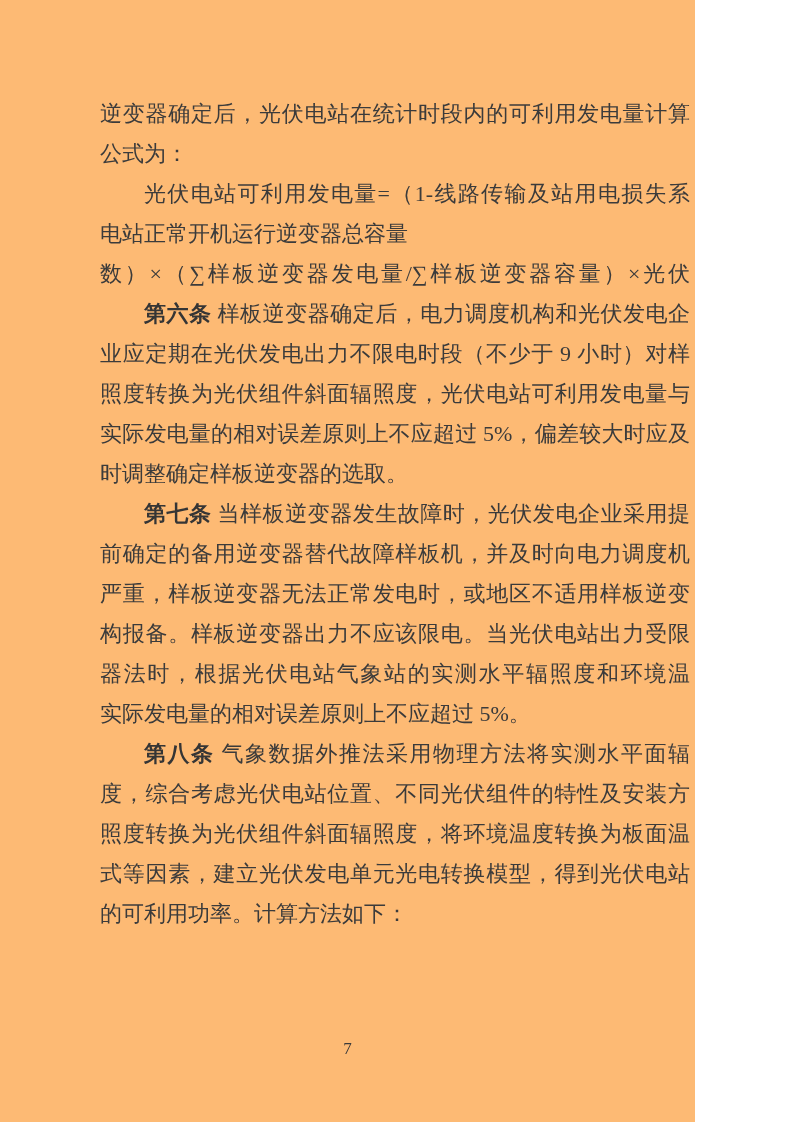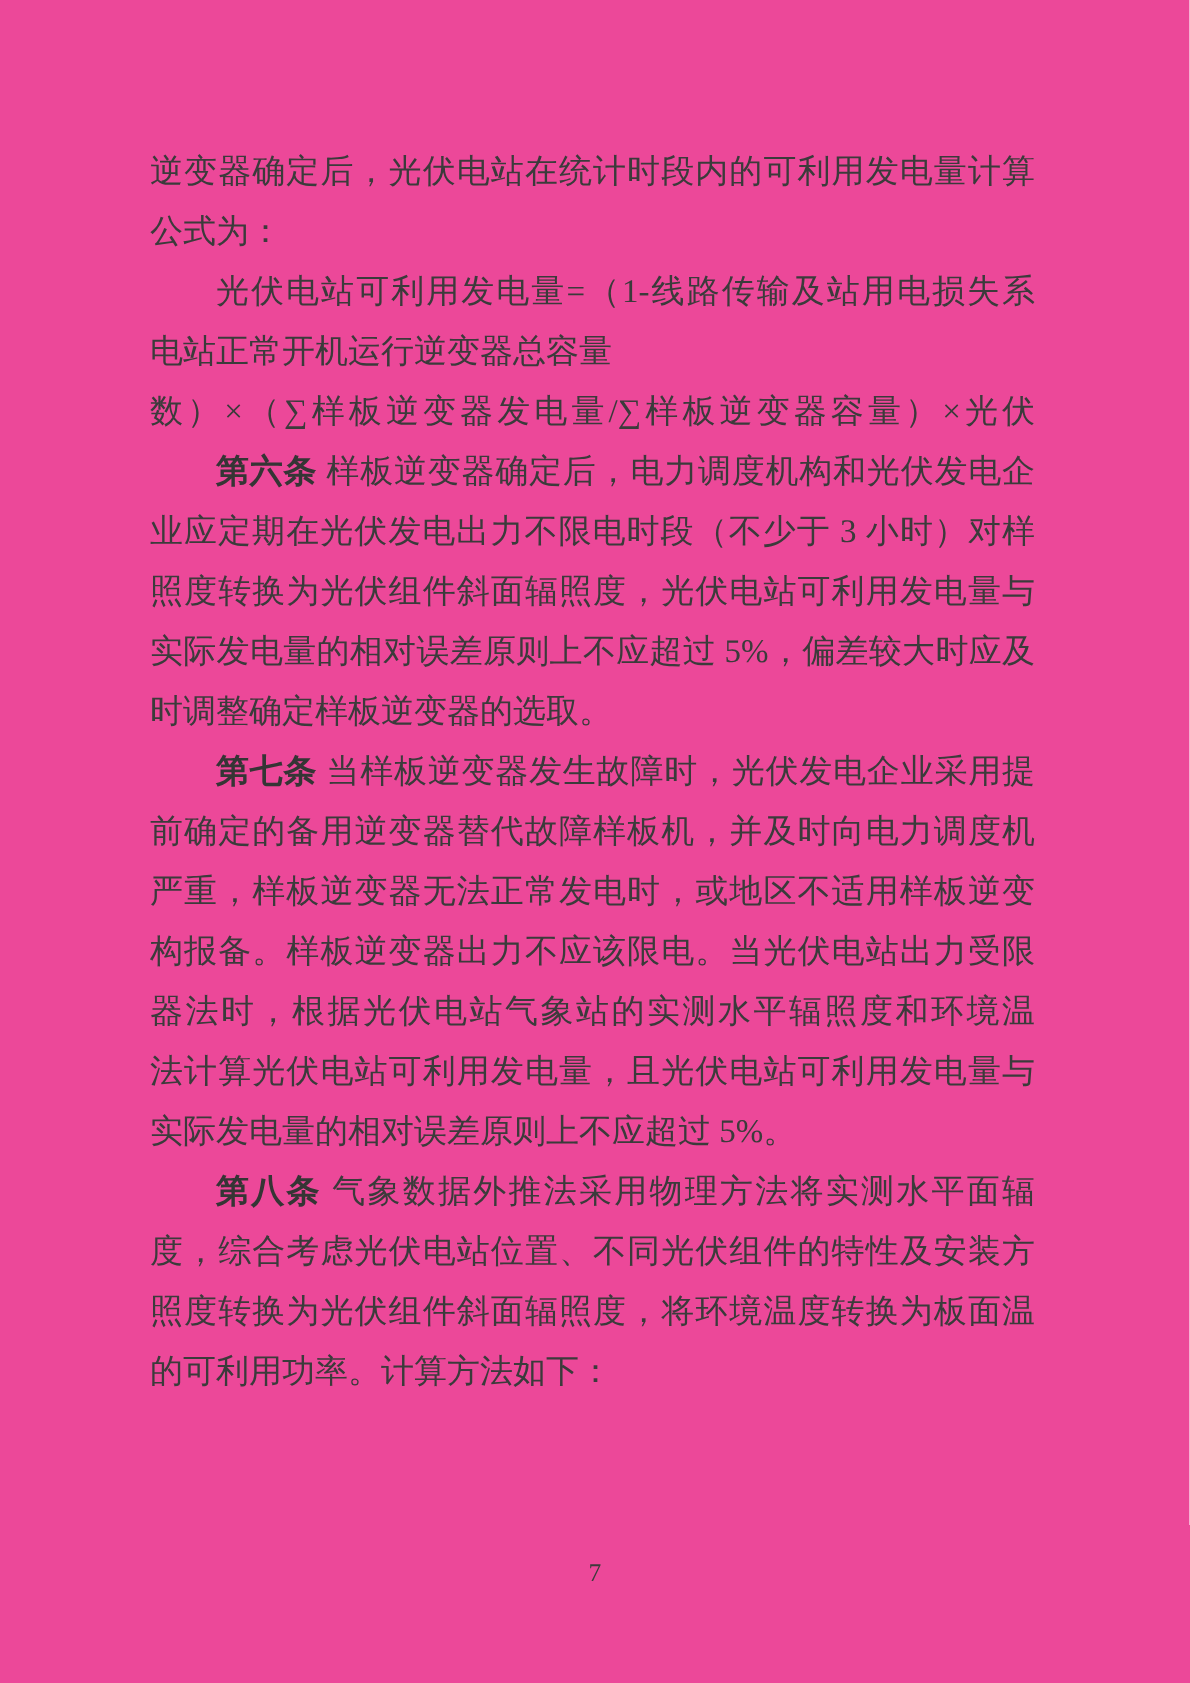--- a/index.html
+++ b/index.html
@@ -2,23 +2,23 @@
 <html><head>
 <meta charset="utf-8">
 <style>
   html, body {
     margin: 0;
     padding: 0;
     background: #ffffff;
   }
   .page {
     position: relative;
-    width: 793px;
+    width: 695px;
     height: 1122px;
-    background: #ec4899;
+    background: #fdba74;
     overflow: hidden;
     font-family: "Liberation Serif", "DejaVu Serif", serif;
   }
   .text-block {
     position: absolute;
     left: 100px;
     top: 94px;
     width: 590px;
     color: #3b3b3b;
     font-size: 22px;
@@ -54,32 +54,32 @@
 <body>
 
 <div class="page">
   <div class="text-block">
       <div class="line fill">逆变器确定后，光伏电站在统计时段内的可利用发电量计算</div>
       <div class="line">公式为：</div>
       <div class="line fill indent">光伏电站可利用发电量=（1-线路传输及站用电损失系</div>
       <div class="line">电站正常开机运行逆变器总容量</div>
       <div class="line fill">数）×（∑样板逆变器发电量/∑样板逆变器容量）×光伏</div>
       <div class="line fill indent"><span class="article-no">第六条</span> 样板逆变器确定后，电力调度机构和光伏发电企</div>
-      <div class="line fill">业应定期在光伏发电出力不限电时段（不少于 3 小时）对样</div>
+      <div class="line fill">业应定期在光伏发电出力不限电时段（不少于 9 小时）对样</div>
       <div class="line fill">照度转换为光伏组件斜面辐照度，光伏电站可利用发电量与</div>
       <div class="line fill">实际发电量的相对误差原则上不应超过 5%，偏差较大时应及</div>
       <div class="line">时调整确定样板逆变器的选取。</div>
       <div class="line fill indent"><span class="article-no">第七条</span> 当样板逆变器发生故障时，光伏发电企业采用提</div>
       <div class="line fill">前确定的备用逆变器替代故障样板机，并及时向电力调度机</div>
       <div class="line fill">严重，样板逆变器无法正常发电时，或地区不适用样板逆变</div>
       <div class="line fill">构报备。样板逆变器出力不应该限电。当光伏电站出力受限</div>
       <div class="line fill">器法时，根据光伏电站气象站的实测水平辐照度和环境温</div>
-      <div class="line fill">法计算光伏电站可利用发电量，且光伏电站可利用发电量与</div>
       <div class="line">实际发电量的相对误差原则上不应超过 5%。</div>
       <div class="line fill indent"><span class="article-no">第八条</span> 气象数据外推法采用物理方法将实测水平面辐</div>
       <div class="line fill">度，综合考虑光伏电站位置、不同光伏组件的特性及安装方</div>
       <div class="line fill">照度转换为光伏组件斜面辐照度，将环境温度转换为板面温</div>
+      <div class="line fill">式等因素，建立光伏发电单元光电转换模型，得到光伏电站</div>
       <div class="line">的可利用功率。计算方法如下：</div>
     </div>
   <div class="footer">
     <span>7</span>
   </div>
 </div>
 
 </body></html>

